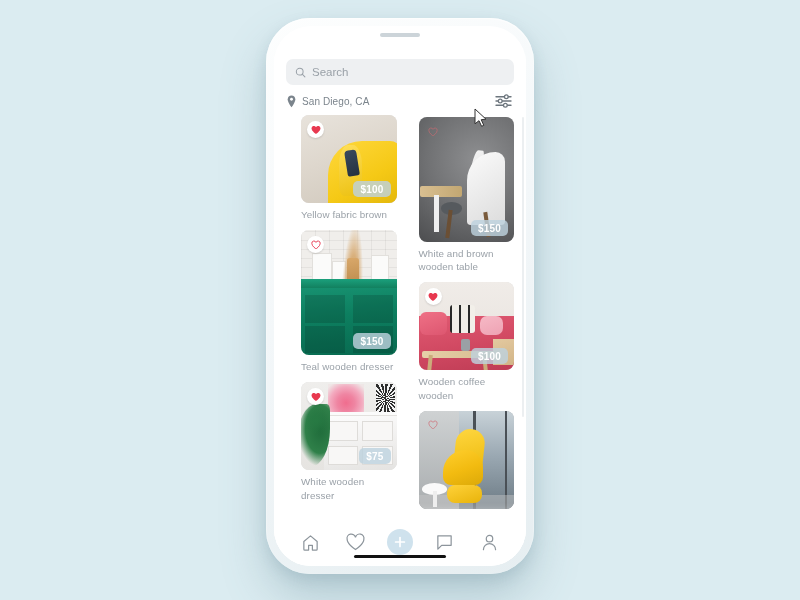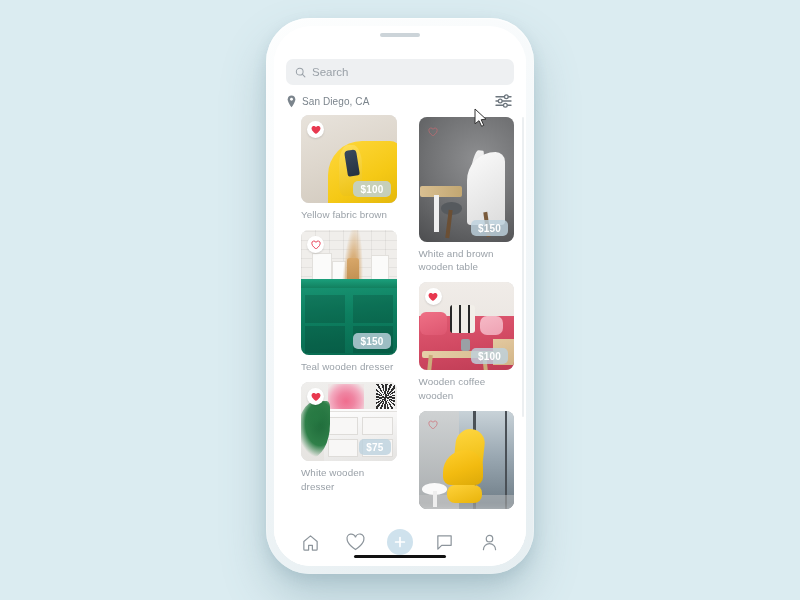--- a/index.html
+++ b/index.html
@@ -458,21 +458,21 @@
                   <svg viewBox="0 0 12 11">
                     <path d="M6 10.1S1 7 1 3.7A2.6 2.6 0 0 1 6 2.4 2.6 2.6 0 0 1 11 3.7C11 7 6 10.1 6 10.1z" fill="none" stroke="#e8384f" stroke-width="1.1"></path>
                   </svg>
                 </div>
                 <div class="price">$150</div>
               </div>
               <div class="caption">Teal wooden dresser</div>
             </div>
 
             <div class="card">
-              <div class="thumb" style="height:79px">
+              <div class="thumb" style="height:88px">
                 <div class="ph img-white">
                   <div class="art"></div>
                     <div class="art2"></div>
                   <div class="dtop"></div>
                     <div class="body"></div>
                   <div class="dr dr1"></div>
                     <div class="dr dr2"></div>
                     <div class="dr dr3"></div>
                     <div class="dr dr4"></div>
                   <div class="leaf"></div>

